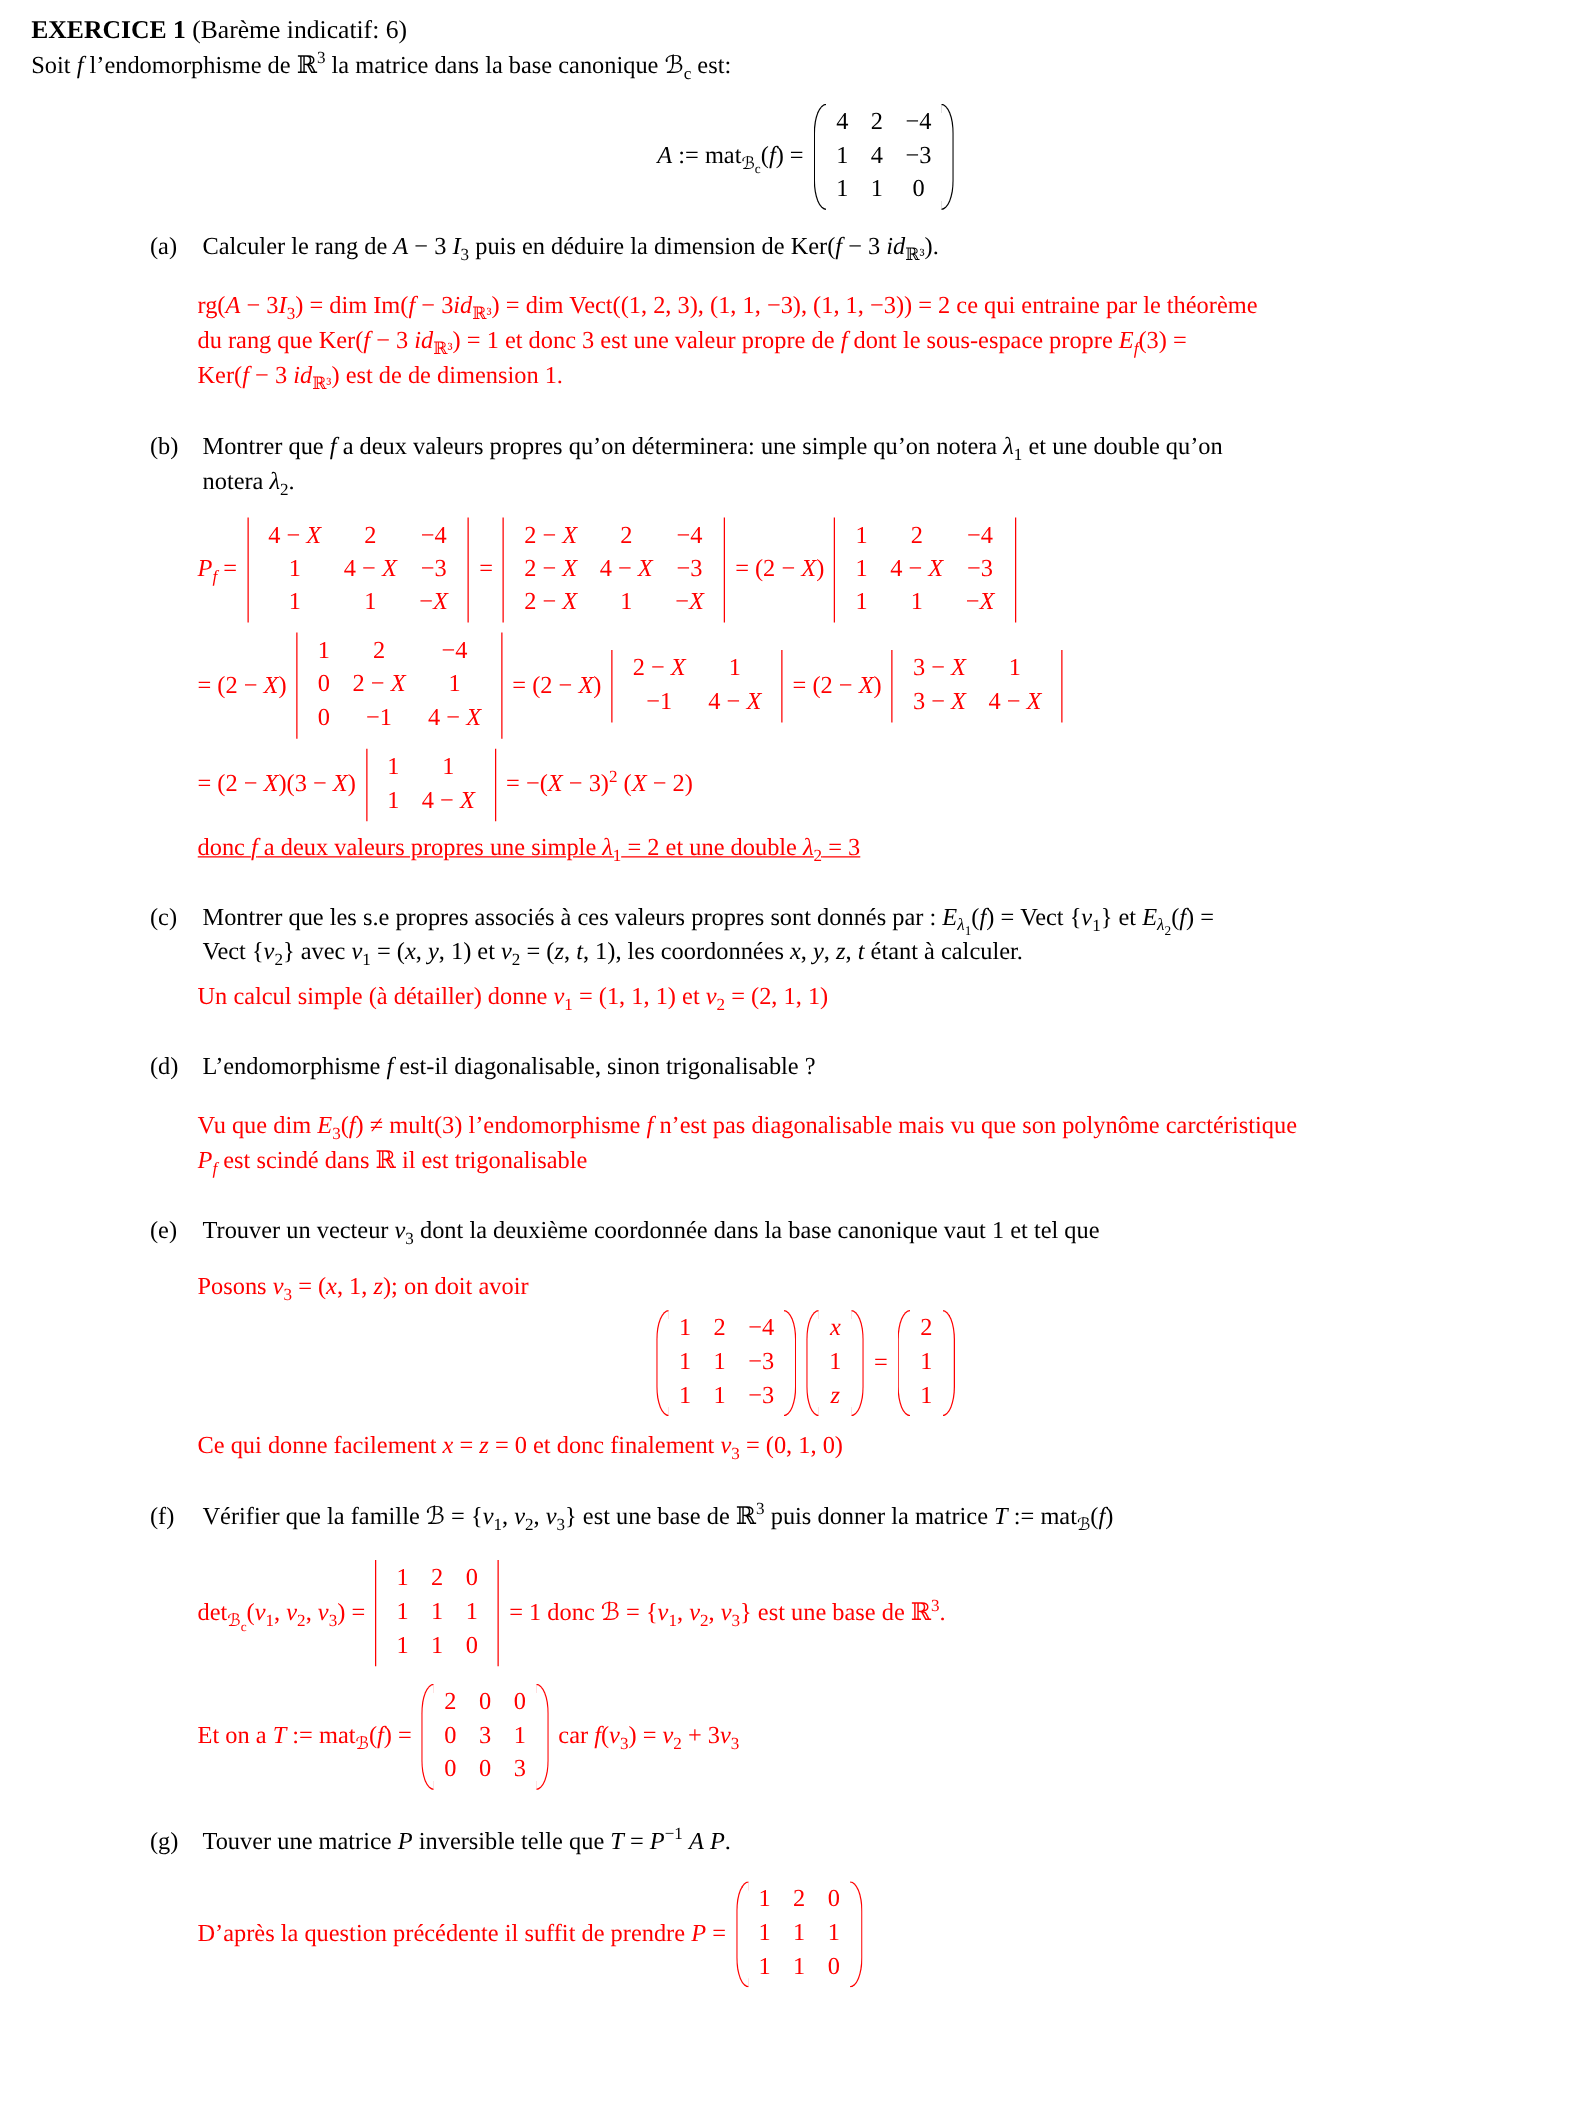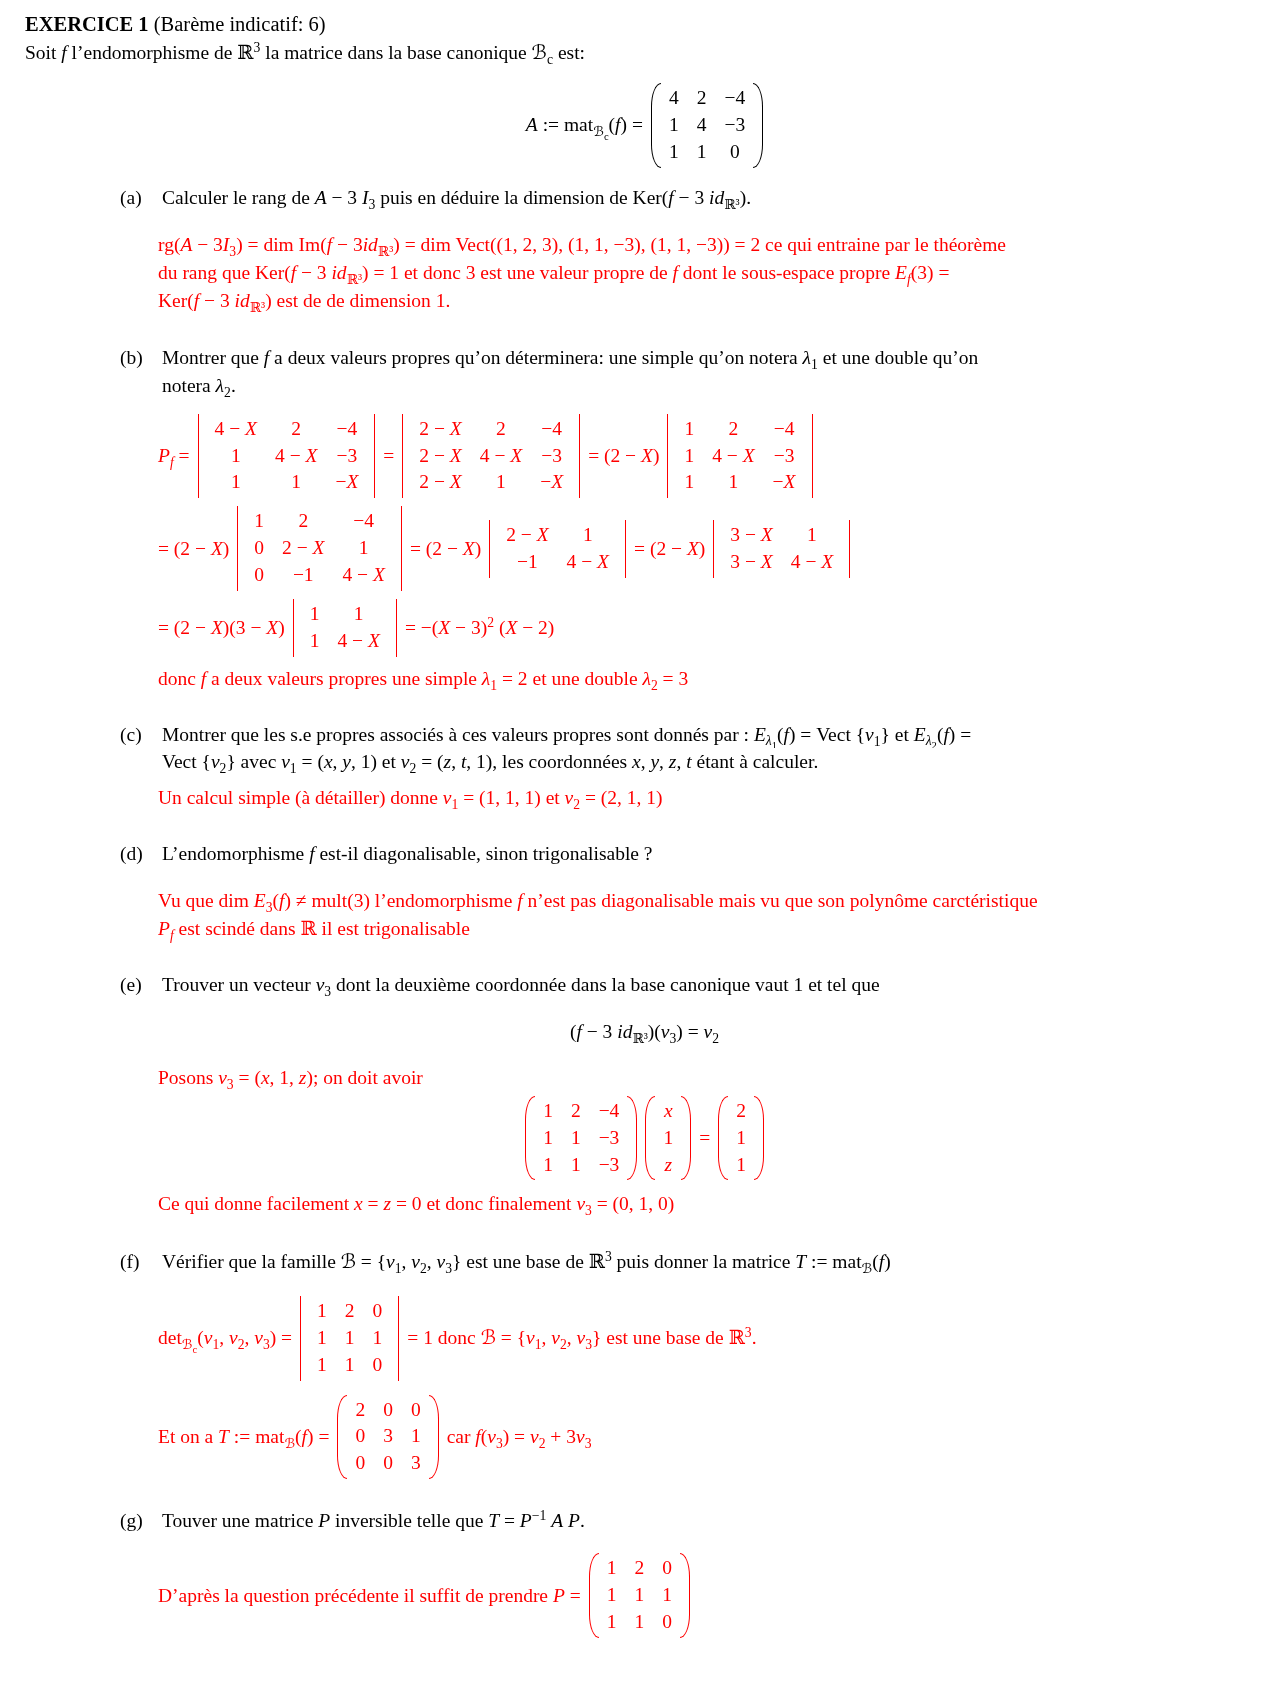--- a/index.html
+++ b/index.html
@@ -58,21 +58,21 @@
     padding: 2px 16px;
   }
 
   
   .disp-A   { margin-top: 16px; }
   .mt-qa    { margin-top: 16px; }
   .sol-a    { margin-top: 20px; }
   .mt-qb    { margin-top: 30px; }
   .b1       { margin-top: 14px; }
   .b2, .b3  { margin-top: 8px; }
-  .b4       { margin-top: 8px; }
+  .b4       { margin-top: 8px; text-decoration: underline; }
   .mt-qc    { margin-top: 28px; }
   .sol-c    { margin-top: 8px; }
   .mt-qd    { margin-top: 28px; }
   .sol-d    { margin-top: 20px; }
   .mt-qe    { margin-top: 28px; }
   .disp-e   { margin-top: 20px; }
   .sol-e1   { margin-top: 18px; }
   .e-mat    { margin-top: 4px; }
   .sol-e2   { margin-top: 10px; }
   .mt-qf    { margin-top: 30px; }
@@ -233,23 +233,20 @@
   </div>
   <div class="sol sol-d">
     <div class="nowrap">Vu que dim <i>E</i><sub>3</sub>(<i>f</i>) ≠ mult(3) l’endomorphisme <i>f</i> n’est pas diagonalisable mais vu que son polynôme carctéristique</div>
     <div class="nowrap"><i>P</i><sub><i>f</i></sub> est scindé dans ℝ il est trigonalisable</div>
   </div>
 
   <div class="q mt-qe">
     <span class="qlabel">(e)</span>
     <span class="qbody nowrap">Trouver un vecteur <i>v</i><sub>3</sub> dont la deuxième coordonnée dans la base canonique vaut 1 et tel que</span>
   </div>
-  <div class="mrow center-row disp-e">
-    <span class="mtext">(<i>f</i> − 3 <i>id</i><sub>ℝ³</sub>)(<i>v</i><sub>3</sub>) = <i>v</i><sub>2</sub></span>
-  </div>
   <div class="sol sol-e1 nowrap">Posons <i>v</i><sub>3</sub> = (<i>x</i>, 1, <i>z</i>); on doit avoir</div>
   <div class="mrow center-row e-mat sol-row" style="margin-left:0">
     <span class="pmat">
         <span class="mbody" style="grid-template-columns: repeat(3, auto);">
           <span>1</span>
           <span>2</span>
           <span>−4</span>
           <span>1</span>
           <span>1</span>
           <span>−3</span>

